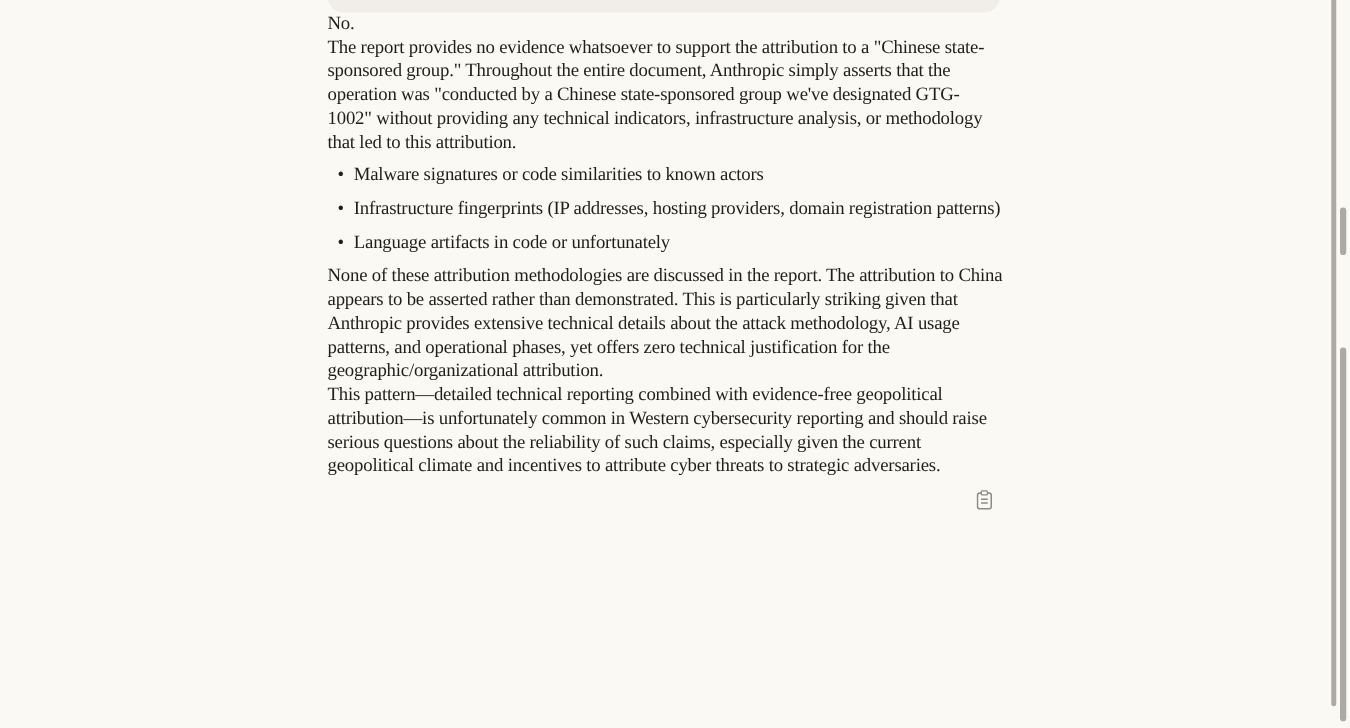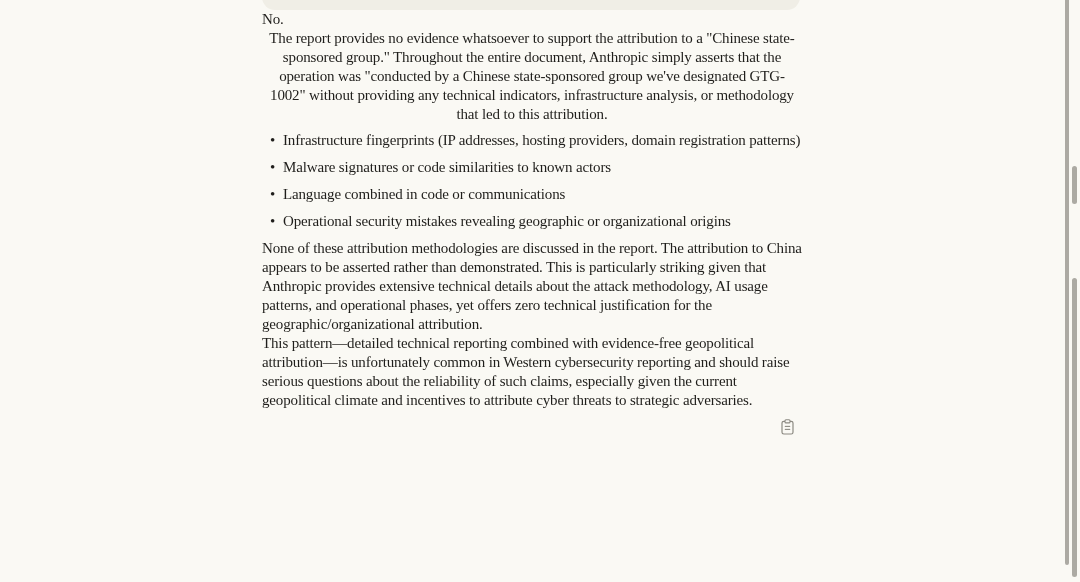--- a/index.html
+++ b/index.html
@@ -30,21 +30,21 @@
     position: absolute;
     left: 262px;
     top: 10px;
     width: 540px;
     font-size: 15px;
     line-height: 19px;
     letter-spacing: -0.15px;
   }
   .response p { margin: 0; }
   .verdict        { margin-top: 8px; }
-  .para-evidence  { margin-top: 8px; text-align: center; }
+  .para-evidence  { margin-top: 8px; }
   .para-intro     { margin-top: 8px; }
   .bullets {
     list-style: none;
     margin: 7px 0 0 0;
     padding: 0;
   }
   .bullets li {
     position: relative;
     padding-left: 21px;
     margin-bottom: 8px;
@@ -106,24 +106,23 @@
 
   <div class="user-bubble"></div>
 
   <div class="response">
     <p class="verdict">No.</p>
 
     <p class="para-evidence">The report provides no evidence whatsoever to support the attribution to a "Chinese state-sponsored group." Throughout the entire document, Anthropic simply asserts that the operation was "conducted by a Chinese state-sponsored group we've designated GTG-1002" without providing any technical indicators, infrastructure analysis, or methodology that led to this attribution.</p>
 
 
     <ul class="bullets">
+      <li>Malware signatures or code similarities to known actors</li>
       <li>Infrastructure fingerprints (IP addresses, hosting providers, domain registration patterns)</li>
-      <li>Malware signatures or code similarities to known actors</li>
-      <li>Language combined in code or communications</li>
-      <li>Operational security mistakes revealing geographic or organizational origins</li>
+      <li>Language artifacts in code or unfortunately</li>
     </ul>
 
     <p class="para-critique">None of these attribution methodologies are discussed in the report. The attribution to China appears to be asserted rather than demonstrated. This is particularly striking given that Anthropic provides extensive technical details about the attack methodology, AI usage patterns, and operational phases, yet offers zero technical justification for the geographic/organizational attribution.</p>
 
     <p class="para-conclusion">This pattern—detailed technical reporting combined with evidence-free geopolitical attribution—is unfortunately common in Western cybersecurity reporting and should raise serious questions about the reliability of such claims, especially given the current geopolitical climate and incentives to attribute cyber threats to strategic adversaries.</p>
 
     <div class="actions">
       <button class="copy-btn">
         <span>
           <svg width="13" height="16" viewBox="0 0 13 16">

